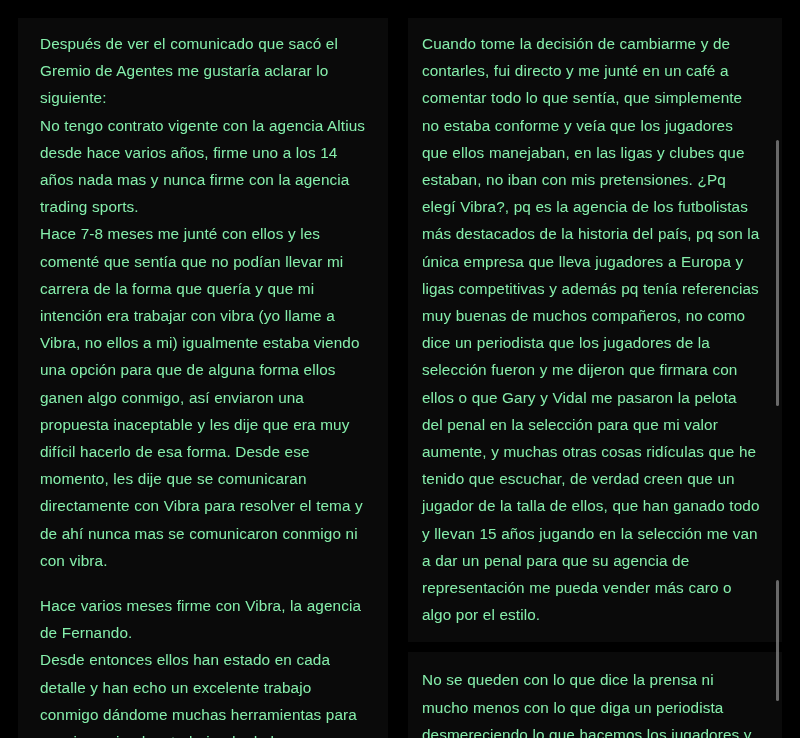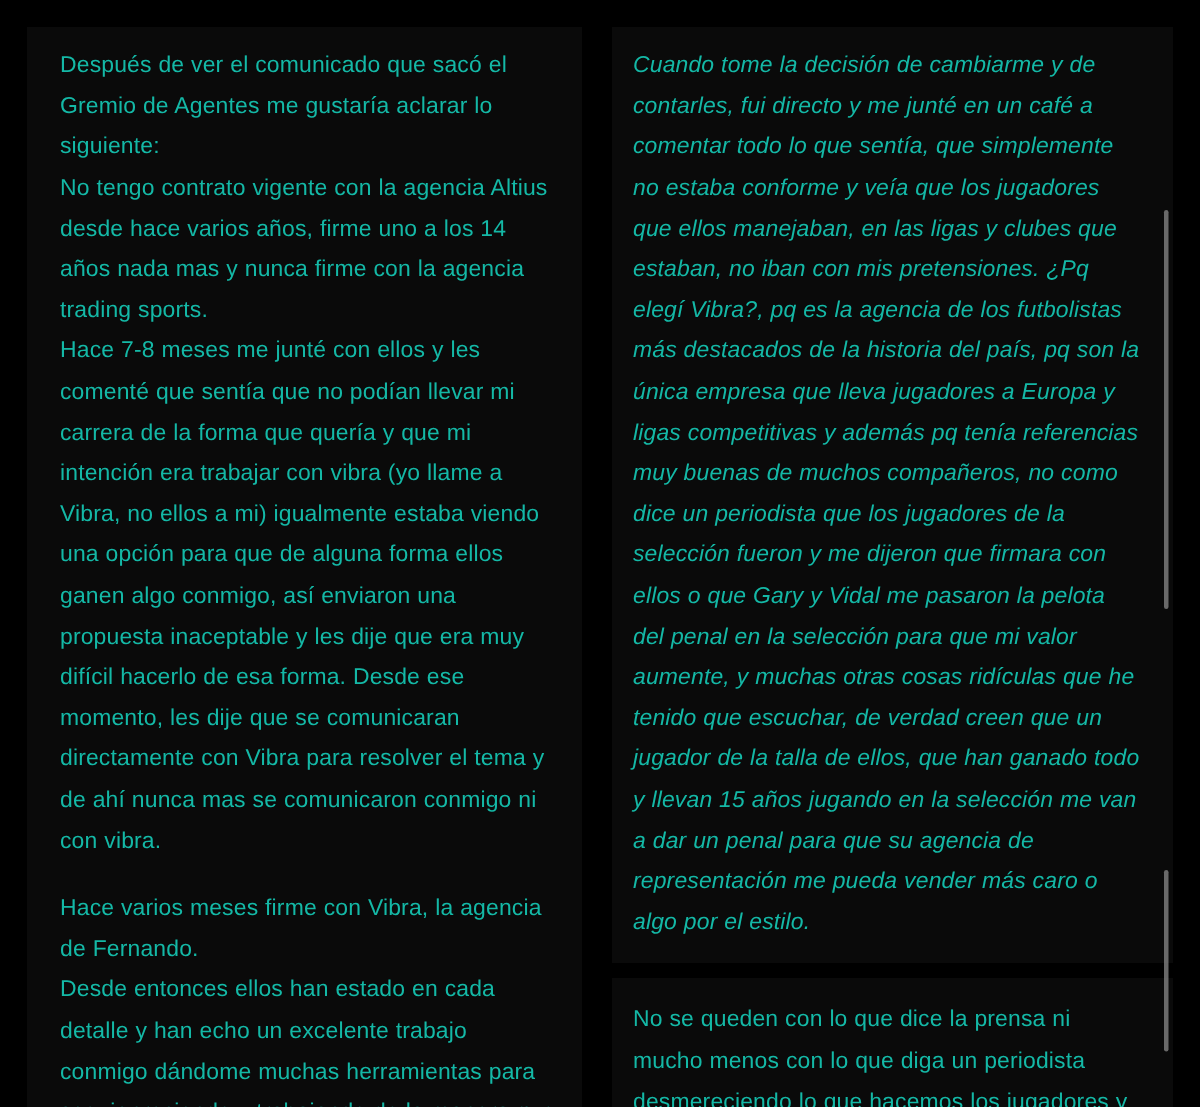--- a/index.html
+++ b/index.html
@@ -56,34 +56,33 @@
 
   .card-left {
     margin: 18px 10px 0 18px;
     padding: 12px 14px 20px 22px;
     min-height: 690px;
   }
 
   .card-right-top {
     margin: 18px 18px 0 10px;
     padding: 12px 22px 14px 14px;
-    font-style: italic;
   }
 
   .card-right-bottom {
     margin: 10px 18px 0 10px;
     padding: 14px 22px 22px 14px;
   }
 
   p.para {
     margin: 0 0 0 0;
     font-size: 15.3px;
     line-height: 27.2px;
     letter-spacing: 0.1px;
-    color: #14b8a6;
+    color: #86efac;
     font-weight: 400;
     text-align: left;
     word-spacing: 0.2px;
   }
 
   p.para + p.para {
     margin-top: 18px;
   }
 
   

